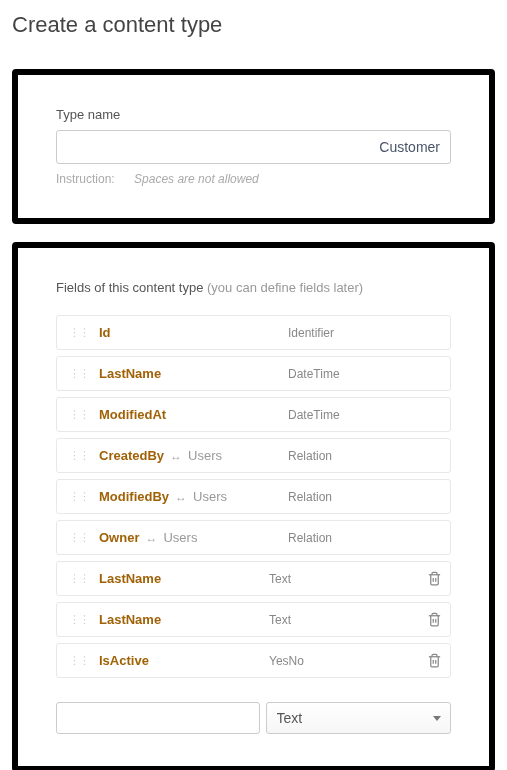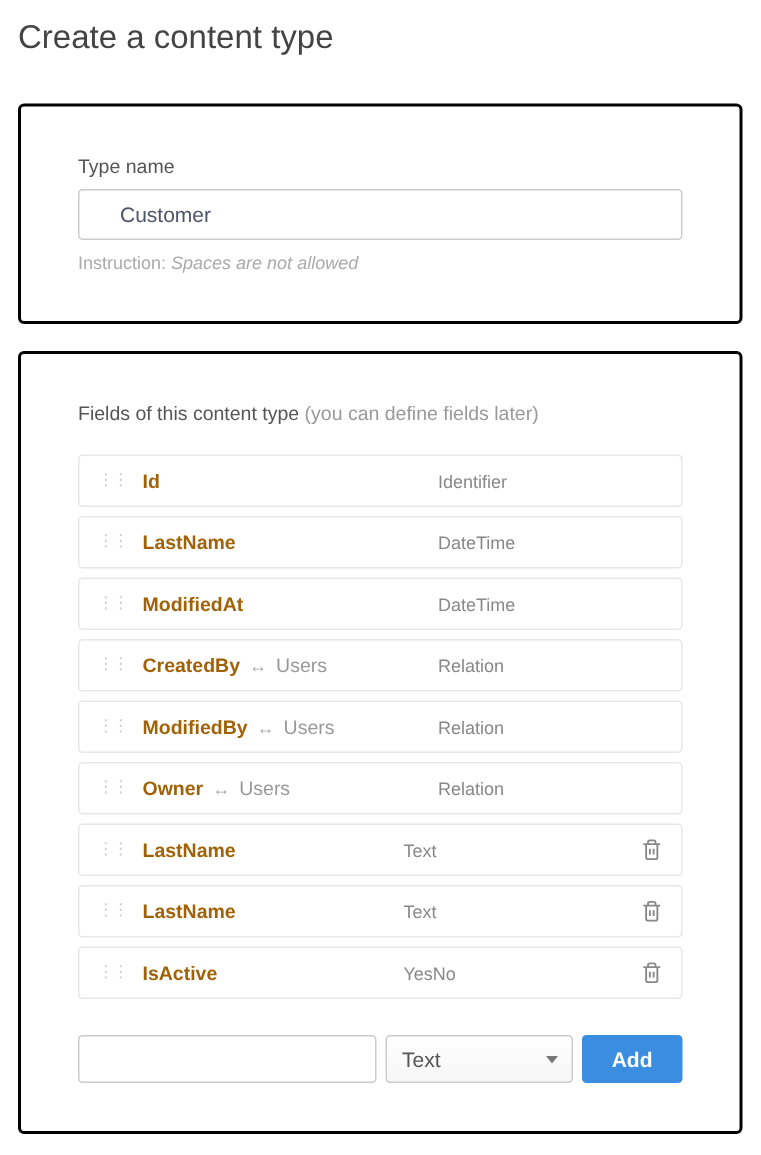--- a/index.html
+++ b/index.html
@@ -10,47 +10,49 @@
       width: 507px;
       color: #333;
     }
     h1 {
       font-size: 22px;
       font-weight: 400;
       color: #444;
       margin-bottom: 31px;
     }
     .panel {
-      border: 2px solid #000000;
+      border: 6px solid #000000;
       border-radius: 4px;
       padding: 32px 38px;
       margin-bottom: 18px;
     }
     .label {
       font-size: 13px;
       color: #555;
       margin-bottom: 8px;
       display: block;
     }
     .text-input {
       width: 100%;
-      padding: 8px 27px;
+      padding: 8px 10px;
       font-size: 14px;
       border: 1px solid #ccc;
       border-radius: 3px;
       color: #4a5568;
       background: #fff;
+      text-align: right;
     }
     .instruction {
       font-size: 12px;
       color: #aaa;
       margin-top: 8px;
     }
     .instruction .emph {
       font-style: italic;
+      margin-left: 16px;
     }
     .fields-header {
       font-size: 13px;
       color: #555;
       margin-bottom: 20px;
     }
     .fields-header .muted {
       color: #999;
     }
     .field-row {
@@ -292,21 +294,20 @@
     </div>
 
   <div class="add-section">
     <div class="add-row">
       <input class="add-name-input" type="text" value="" style="">
       <div class="select-wrap">
         <select class="add-type-select">
           <option>Text</option>
         </select>
       </div>
-      <button class="btn btn-add">Add</button>
     </div>
   </div>
 </div>
 
 <div class="footer-actions">
   <button class="btn btn-save">Save</button>
   <button class="btn btn-cancel">Cancel</button>
 </div>
 
 </body></html>

